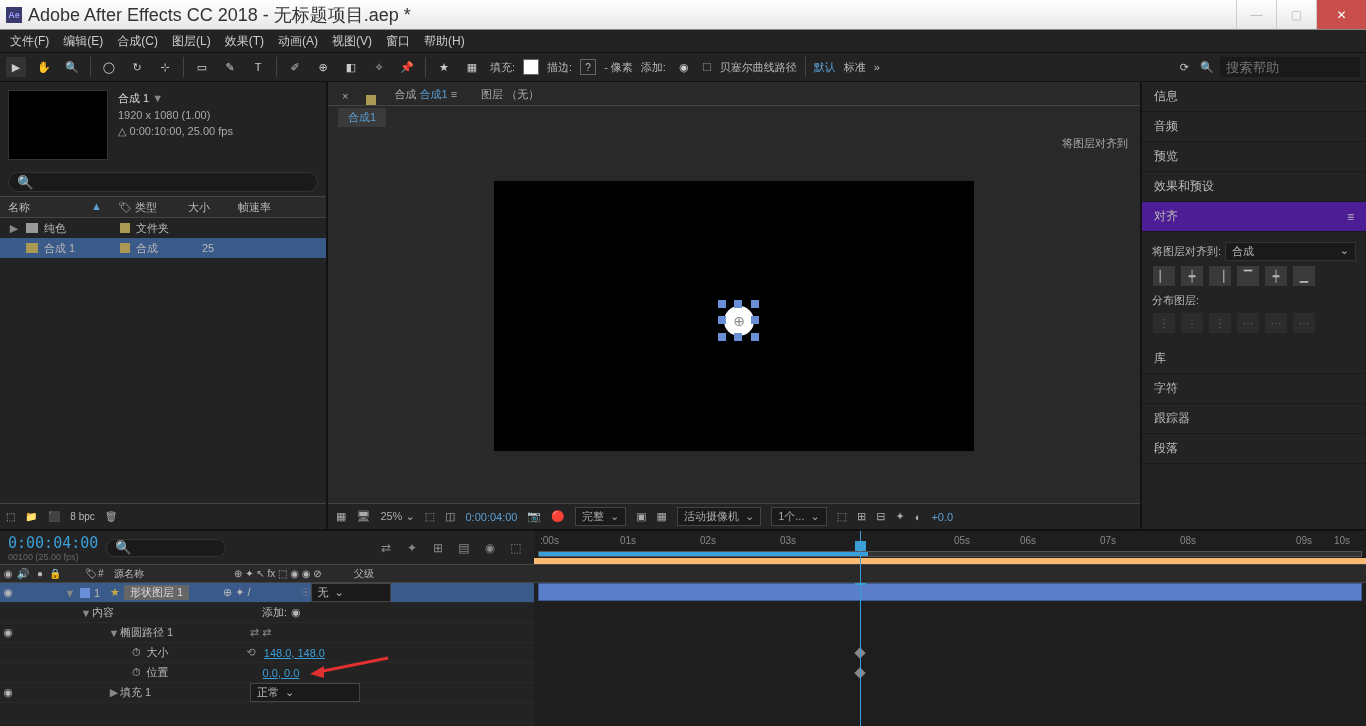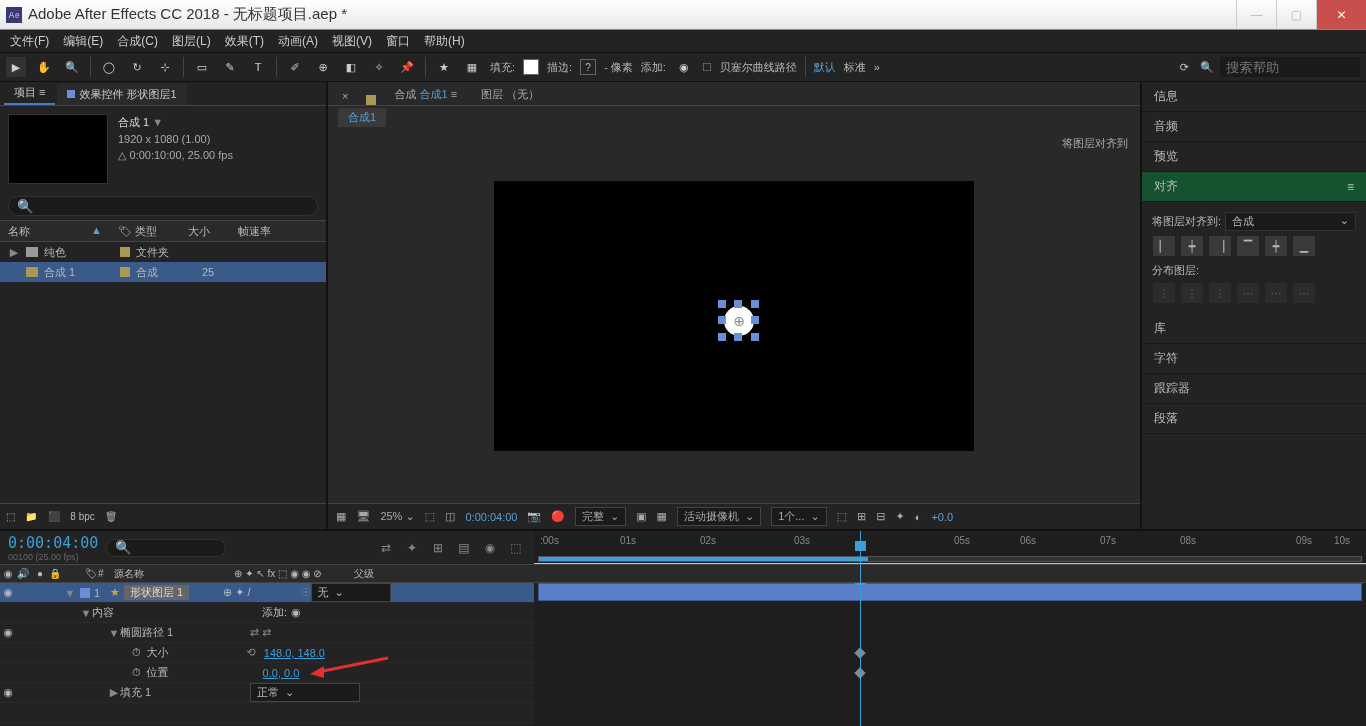--- a/index.html
+++ b/index.html
@@ -1,19 +1,19 @@
 <!DOCTYPE html>
 <html><head>
 <meta charset="utf-8">
 <style>
 *{margin:0;padding:0;box-sizing:border-box;font-family:"Microsoft YaHei",Arial,sans-serif;user-select:none}
 body{background:#232323;color:#b8b8b8;font-size:12px;width:1366px;height:726px;overflow:hidden;position:relative}
 .titlebar{height:30px;background:linear-gradient(#fff,#e8e8e8);display:flex;align-items:center;border-bottom:1px solid #888}
 .titlebar .ae-icon{width:16px;height:16px;background:#3a3a6e;margin:0 6px;display:inline-flex;align-items:center;justify-content:center;font-size:9px;color:#9b9bff;font-weight:bold}
-.titlebar .title{color:#333;font-size:15px;flex:1}
+.titlebar .title{color:#333;font-size:18px;flex:1}
 .winbtns{display:flex;height:100%}
 .winbtn{width:40px;display:flex;align-items:center;justify-content:center;border-left:1px solid #ccc}
 .winbtn.close{background:#c84f4c;color:#fff;width:50px}
 .menubar{height:22px;background:#232323;display:flex;align-items:center;padding:0 4px;gap:2px}
 .menubar span{padding:2px 6px;color:#ccc;cursor:default}
 .toolbar{height:30px;background:#232323;border-top:1px solid #111;border-bottom:1px solid #111;display:flex;align-items:center;padding:0 6px;gap:8px;font-size:11px}
 .tool-icn{width:20px;height:20px;display:flex;align-items:center;justify-content:center;color:#ccc}
 .tool-icn.active{background:#333}
 .sep{width:1px;height:20px;background:#444}
 .swatch{width:16px;height:16px;background:#fff;border:1px solid #666}
@@ -49,35 +49,35 @@
 .viewer-subtab span{padding:2px 10px;background:#3a3a3a;font-size:11px;color:#5a9fd4;border-radius:2px 2px 0 0}
 .viewer-canvas{flex:1;background:#292929;position:relative;display:flex;align-items:center;justify-content:center}
 .canvas-hint{position:absolute;top:8px;right:12px;font-size:11px;color:#aaa}
 .comp-view{width:480px;height:270px;background:#000;position:relative}
 .shape-ellipse{position:absolute;top:125px;left:230px;width:30px;height:30px;background:#fff;border-radius:50%}
 .sel-handle{position:absolute;width:8px;height:8px;background:#6a8fd8}
 .anchor-cross{position:absolute;top:134px;left:239px;width:12px;height:12px;color:#888;font-size:14px;display:flex;align-items:center;justify-content:center}
 .viewer-footer{height:26px;background:#232323;border-top:1px solid #444;display:flex;align-items:center;padding:0 8px;gap:10px;font-size:11px;color:#aaa}
 .right-panels{width:224px;background:#232323;display:flex;flex-direction:column}
 .rp-item{padding:6px 12px;border-bottom:1px solid #1a1a1a;font-size:12px;color:#bbb;display:flex;justify-content:space-between;align-items:center}
-.rp-item.open{background:#14532d}
+.rp-item.open{background:#4c1d95}
 .align-body{padding:6px 10px;font-size:11px}
 .align-row{display:flex;align-items:center;gap:4px;margin:4px 0}
 .align-btn{width:24px;height:22px;background:#3a3a3a;display:flex;align-items:center;justify-content:center;border:1px solid #222}
 .align-sel{background:#1a1a1a;border:1px solid #333;padding:1px 6px;flex:1;display:flex;justify-content:space-between}
 .timeline{height:225px;background:#232323;border-top:2px solid #111;display:flex;flex-direction:column}
 .tl-tabs{height:22px;display:flex;align-items:flex-end;padding:0 8px;border-bottom:1px solid #444}
 .tl-tabs .tab{background:#3a3a3a;font-size:11px}
 .tl-head{height:34px;display:flex;border-bottom:1px solid #444}
 .tl-left{width:534px;display:flex;align-items:center;padding:0 8px;gap:8px}
 .timecode{color:#3a9fd8;font-size:15px;font-family:monospace}
 .tl-icons{display:flex;gap:6px;margin-left:auto}
 .tl-icn{width:20px;height:20px;display:flex;align-items:center;justify-content:center;color:#888}
 .tl-right{flex:1;position:relative;background:#1e1e1e}
-.ruler{height:100%;position:relative;border-bottom:1px solid #fdba74}
+.ruler{height:100%;position:relative;border-bottom:6px solid #fdba74}
 .tick{position:absolute;top:4px;font-size:10px;color:#888}
 .playhead{position:absolute;top:0;width:1px;height:200px;background:#3a9fd8;z-index:5}
 .playhead::before{content:"";position:absolute;top:10px;left:-5px;width:11px;height:10px;background:#3a9fd8}
 .tl-cols{height:18px;display:flex;background:#2a2a2a;border-bottom:1px solid #444;font-size:10px;align-items:center}
 .tl-cols-left{width:534px;display:flex;align-items:center}
 .tl-body{flex:1;display:flex;overflow:hidden}
 .tl-body-left{width:534px;background:#232323}
 .tl-body-right{flex:1;background:#1e1e1e;position:relative}
 .layer-row{height:20px;display:flex;align-items:center;font-size:11px;border-bottom:1px solid #2a2a2a}
 .layer-row.sel{background:#3a5a8a}
@@ -155,26 +155,20 @@
   <div class="right-search">
     <div class="tool-icn">⟳</div>
     <span>🔍</span>
     <input placeholder="搜索帮助" style="">
   </div>
 </div>
 
 <div class="main">
 
   <div class="project-panel">
-    <div class="panel-tabs">
-      <div class="tab active"><span>项目</span> ≡</div>
-      <div class="tab" style="background:#2a2a2a">
-        <span style="width:8px;height:8px;background:#6a8fd8;display:inline-block;margin-right:4px"></span><span>效果控件 形状图层1</span>
-      </div>
-    </div>
     <div class="proj-info">
       <div class="thumb"></div>
       <div class="proj-meta">
         <div class="name"><span>合成 1</span> <span class="arrow">▼</span></div>
         <div>1920 x 1080 (1.00)</div>
         <div>△ 0:00:10:00, 25.00 fps</div>
       </div>
     </div>
     <div class="proj-search">
       <input placeholder="🔍" style="">
@@ -270,20 +264,21 @@
       <span>✦</span>
       <span>◐</span>
       <span style="color:#5a9fd4">+0.0</span>
     </div>
   </div>
 
   <div class="right-panels">
     <div class="rp-item">信息</div>
     <div class="rp-item">音频</div>
     <div class="rp-item">预览</div>
+    <div class="rp-item">效果和预设</div>
     <div class="rp-item open">
         <span>对齐</span>
         <span>≡</span>
       </div>
     <div class="align-body">
       <div class="align-row">
         <span>将图层对齐到:</span>
         <span class="align-sel">
             <span>合成</span>
             <span>⌄</span>
@@ -329,21 +324,21 @@
         <div class="tl-icn">▤</div>
         <div class="tl-icn">◉</div>
         <div class="tl-icn">⬚</div>
       </div>
     </div>
     <div class="tl-right">
       <div class="ruler">
         <div class="tick" style="left:6px">:00s</div>
         <div class="tick" style="left:86px">01s</div>
         <div class="tick" style="left:166px">02s</div>
-        <div class="tick" style="left:260px">03s</div>
+        <div class="tick" style="left:246px">03s</div>
         <div class="tick" style="left:420px">05s</div>
         <div class="tick" style="left:486px">06s</div>
         <div class="tick" style="left:566px">07s</div>
         <div class="tick" style="left:646px">08s</div>
         <div class="tick" style="left:762px">09s</div>
         <div class="tick" style="left:800px">10s</div>
         <div style="position:absolute;bottom:1px;left:4px;right:4px;height:6px;background:linear-gradient(to right,#3a9fd8 40%,#333 40%);border:1px solid #555"></div>
       </div>
       <div class="playhead" style="left:326px"></div>
     </div>

